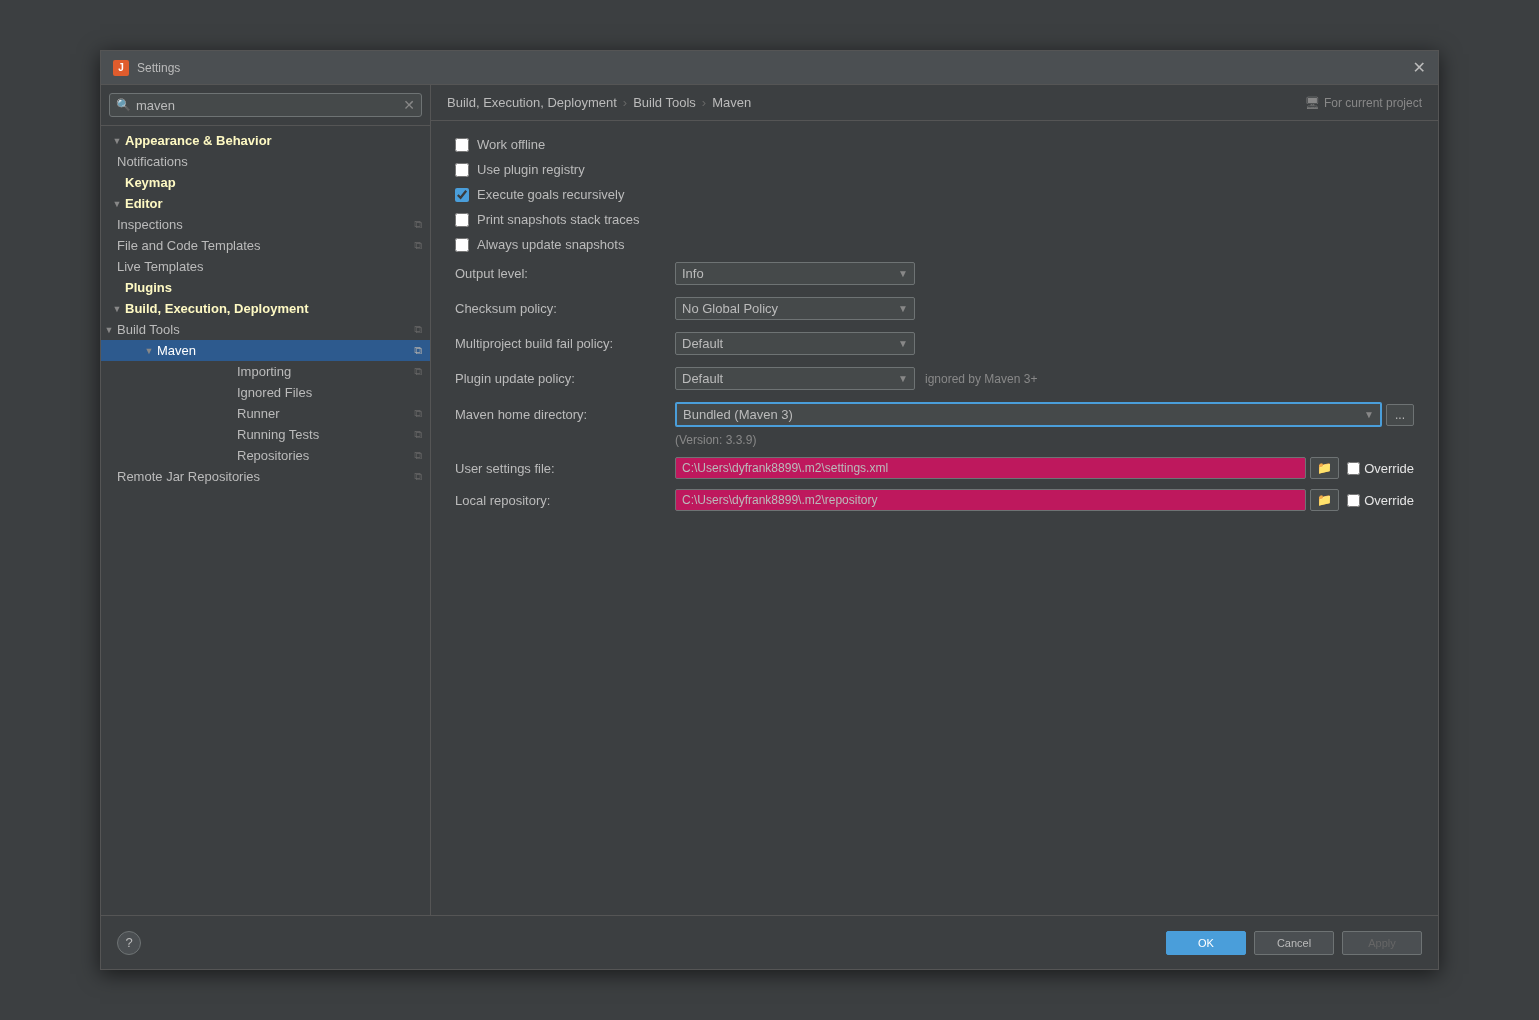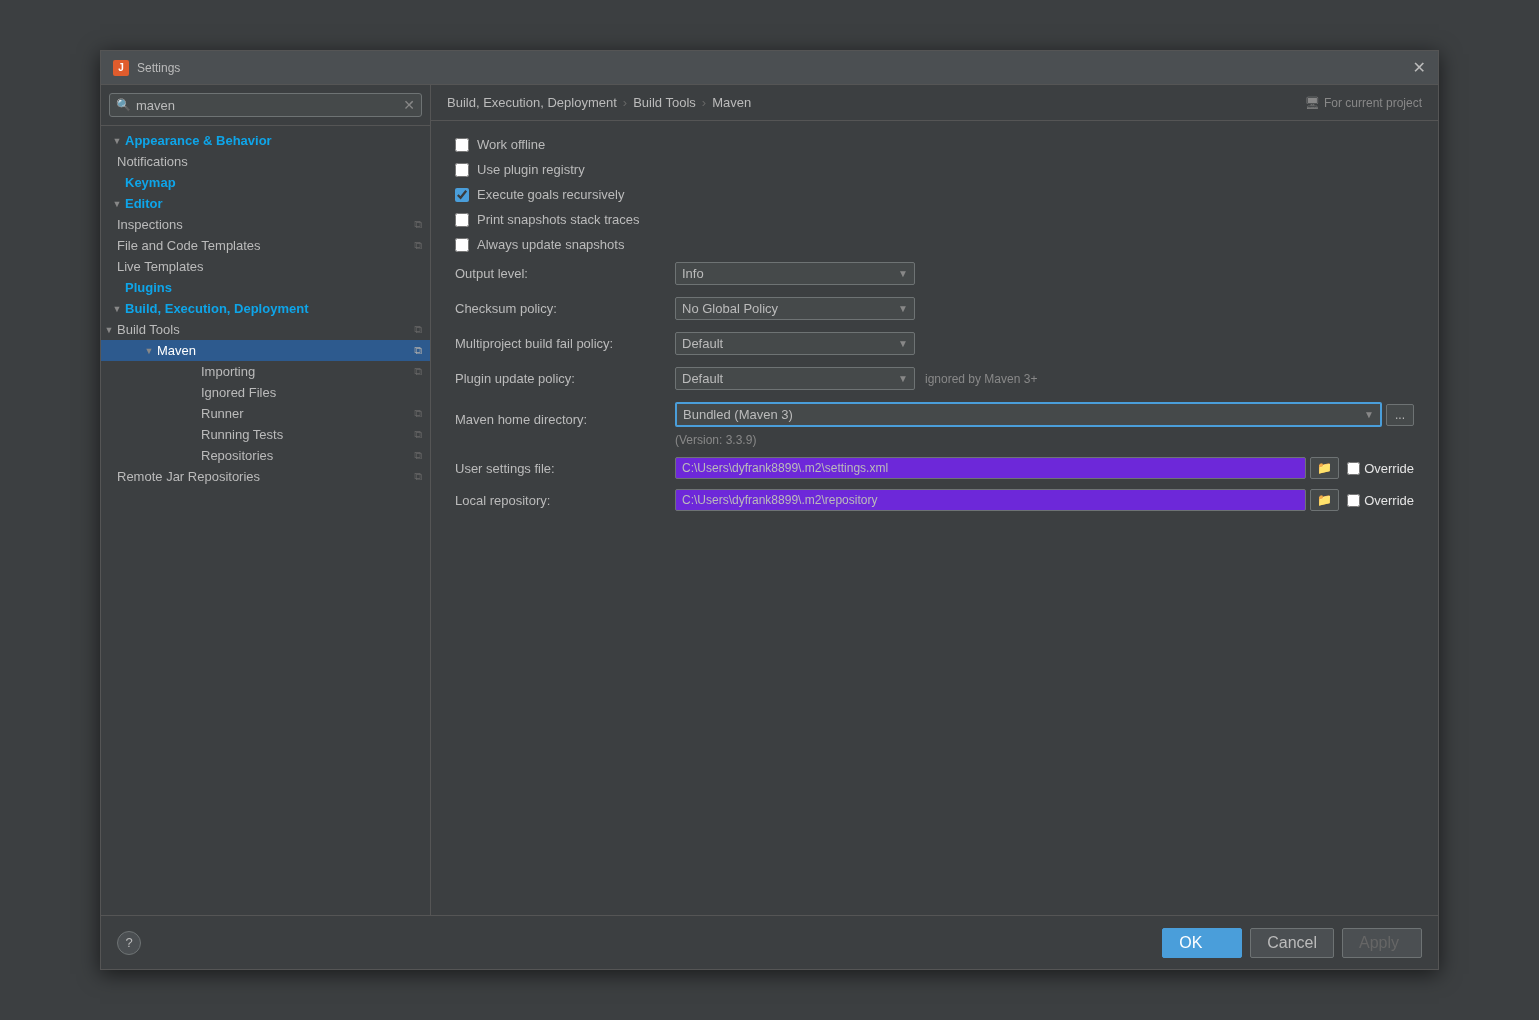--- a/index.html
+++ b/index.html
@@ -133,22 +133,22 @@
       flex: 1;
     }
     .copy-icon {
       color: #666;
       font-size: 11px;
       margin-left: 4px;
     }
     .indent-1 { padding-left: 8px; }
     .indent-2 { }
     .indent-3 { padding-left: 40px; }
-    .indent-4 { padding-left: 84px; }
-    .tree-item.bold .tree-label { font-weight: bold; color: #0ea5e9; }
+    .indent-4 { padding-left: 84px; margin-left: 36px; }
+    .tree-item.bold .tree-label { font-weight: bold; color: #fef9c3; }
     
     .main-content {
       flex: 1;
       display: flex;
       flex-direction: column;
       overflow: hidden;
     }
     .breadcrumb {
       padding: 10px 16px;
       border-bottom: 1px solid #555;
@@ -229,21 +229,21 @@
       border-radius: 2px;
       padding: 3px 6px;
       color: #bbb;
       font-size: 13px;
       min-width: 200px;
       outline: none;
     }
     
     .maven-home-row {
       display: flex;
-      align-items: flex-end;
+      align-items: center;
       margin-bottom: 6px;
     }
     .maven-home-label {
       width: 220px;
       color: #bbb;
       font-size: 13px;
       flex-shrink: 0;
     }
     .maven-home-input-group {
       flex: 1;
@@ -291,21 +291,21 @@
       flex-shrink: 0;
     }
     .file-input-group {
       flex: 1;
       display: flex;
       align-items: center;
       gap: 4px;
     }
     .file-path-input {
       flex: 1;
-      background: #6d28d9;
+      background: #be185d;
       border: 1px solid #6e7374;
       border-radius: 2px;
       padding: 3px 6px;
       color: #bbb;
       font-size: 12px;
       outline: none;
     }
     .file-browse-btn {
       background: #45494a;
       border: 1px solid #6e7374;
@@ -330,26 +330,26 @@
       justify-content: flex-end;
       padding: 10px 16px;
       border-top: 1px solid #555;
       gap: 8px;
       height: 54px;
     }
     .btn {
       padding: 5px 16px;
       border-radius: 2px;
       border: 1px solid #6e7374;
-      font-size: 16px;
+      font-size: 11px;
       cursor: pointer;
       color: #bbb;
       background: #4b4f52;
       min-width: 80px;
-      text-align: left;
+      text-align: center;
     }
     .btn.primary {
       background: #4a9eda;
       border-color: #4a9eda;
       color: #fff;
     }
     .btn.disabled {
       color: #666;
       cursor: default;
     }

